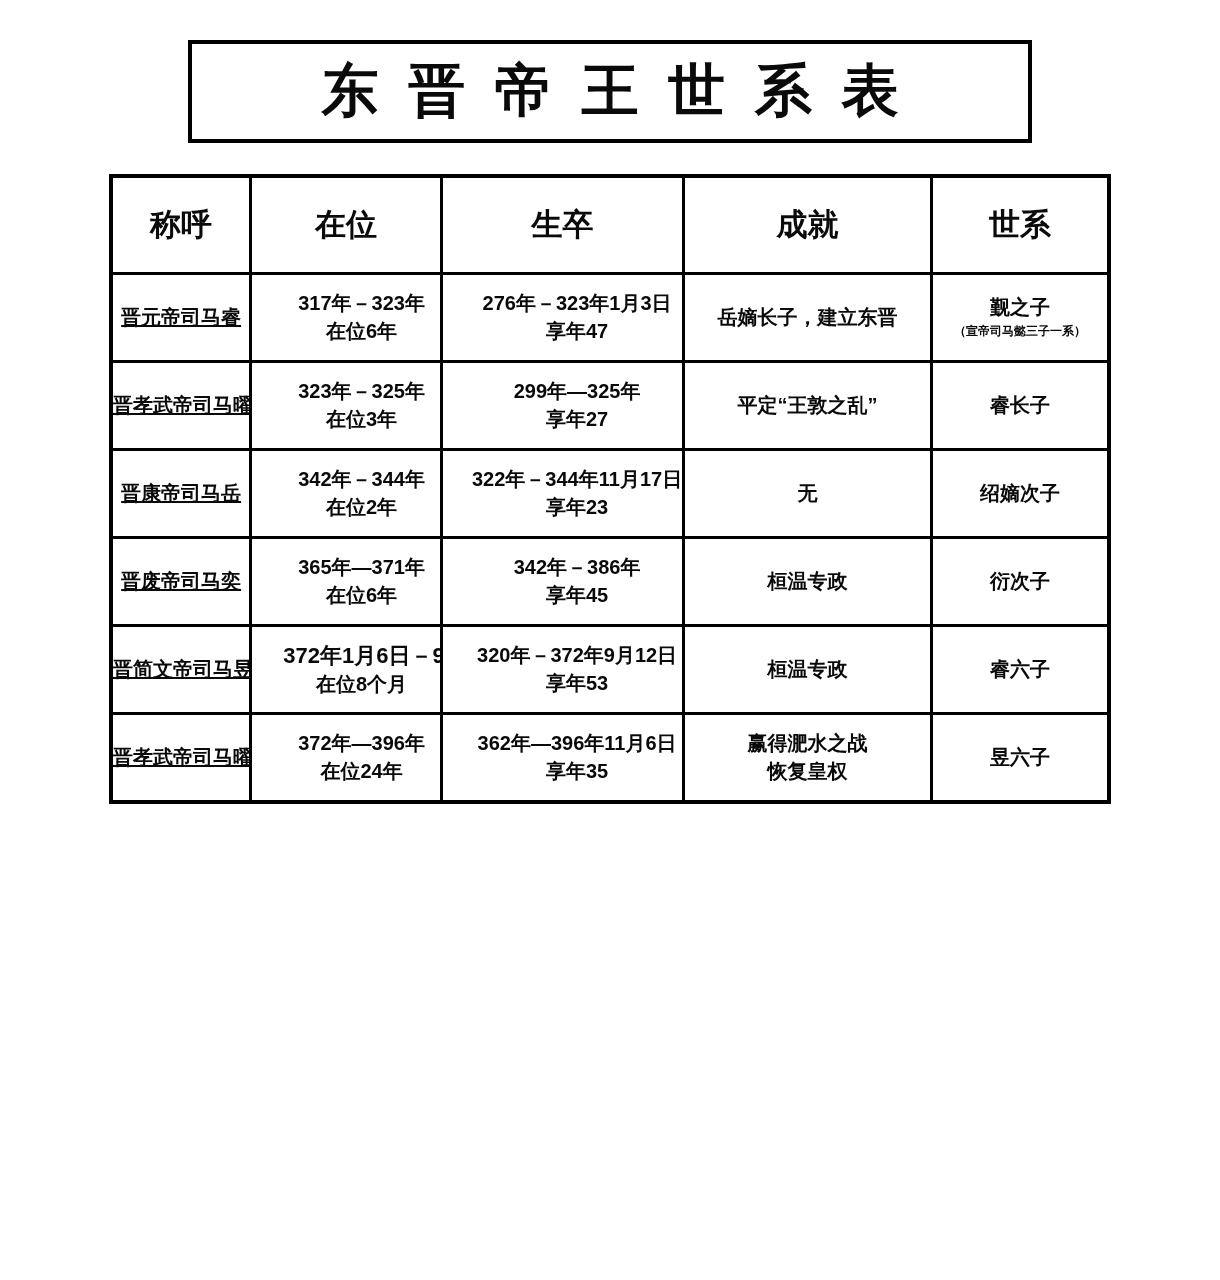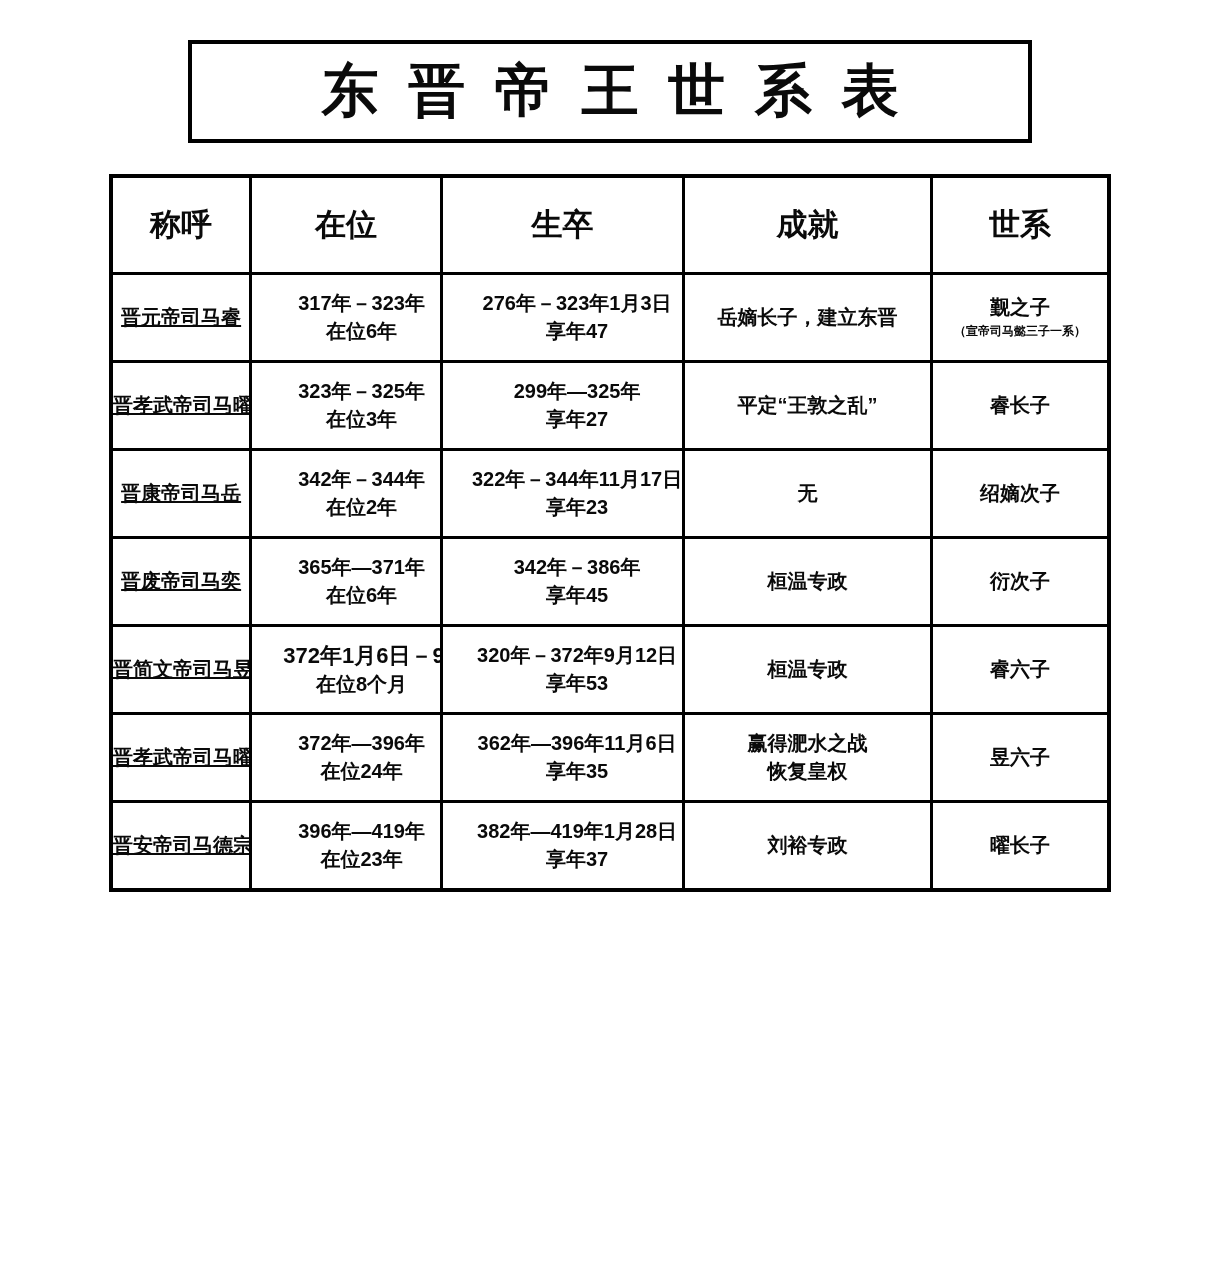--- a/index.html
+++ b/index.html
@@ -185,33 +185,14 @@
           <div class="line">享年35</div>
         </td>
         <td class="cell-achv">
           <div class="line">赢得淝水之战</div>
           <div class="line">恢复皇权</div>
         </td>
         <td class="cell-line">
           <div class="line">昱六子</div>
         </td>
       </tr>
-      <tr>
-        <td class="cell-name">
-          <div class="line">晋安帝司马德宗</div>
-        </td>
-        <td class="cell-reign">
-          <div class="line">396年—419年</div>
-          <div class="line">在位23年</div>
-        </td>
-        <td class="cell-life">
-          <div class="line">382年—419年1月28日</div>
-          <div class="line">享年37</div>
-        </td>
-        <td class="cell-achv">
-          <div class="line">刘裕专政</div>
-        </td>
-        <td class="cell-line">
-          <div class="line">曜长子</div>
-        </td>
-      </tr>
     </tbody>
 </table>
 
 </body></html>

